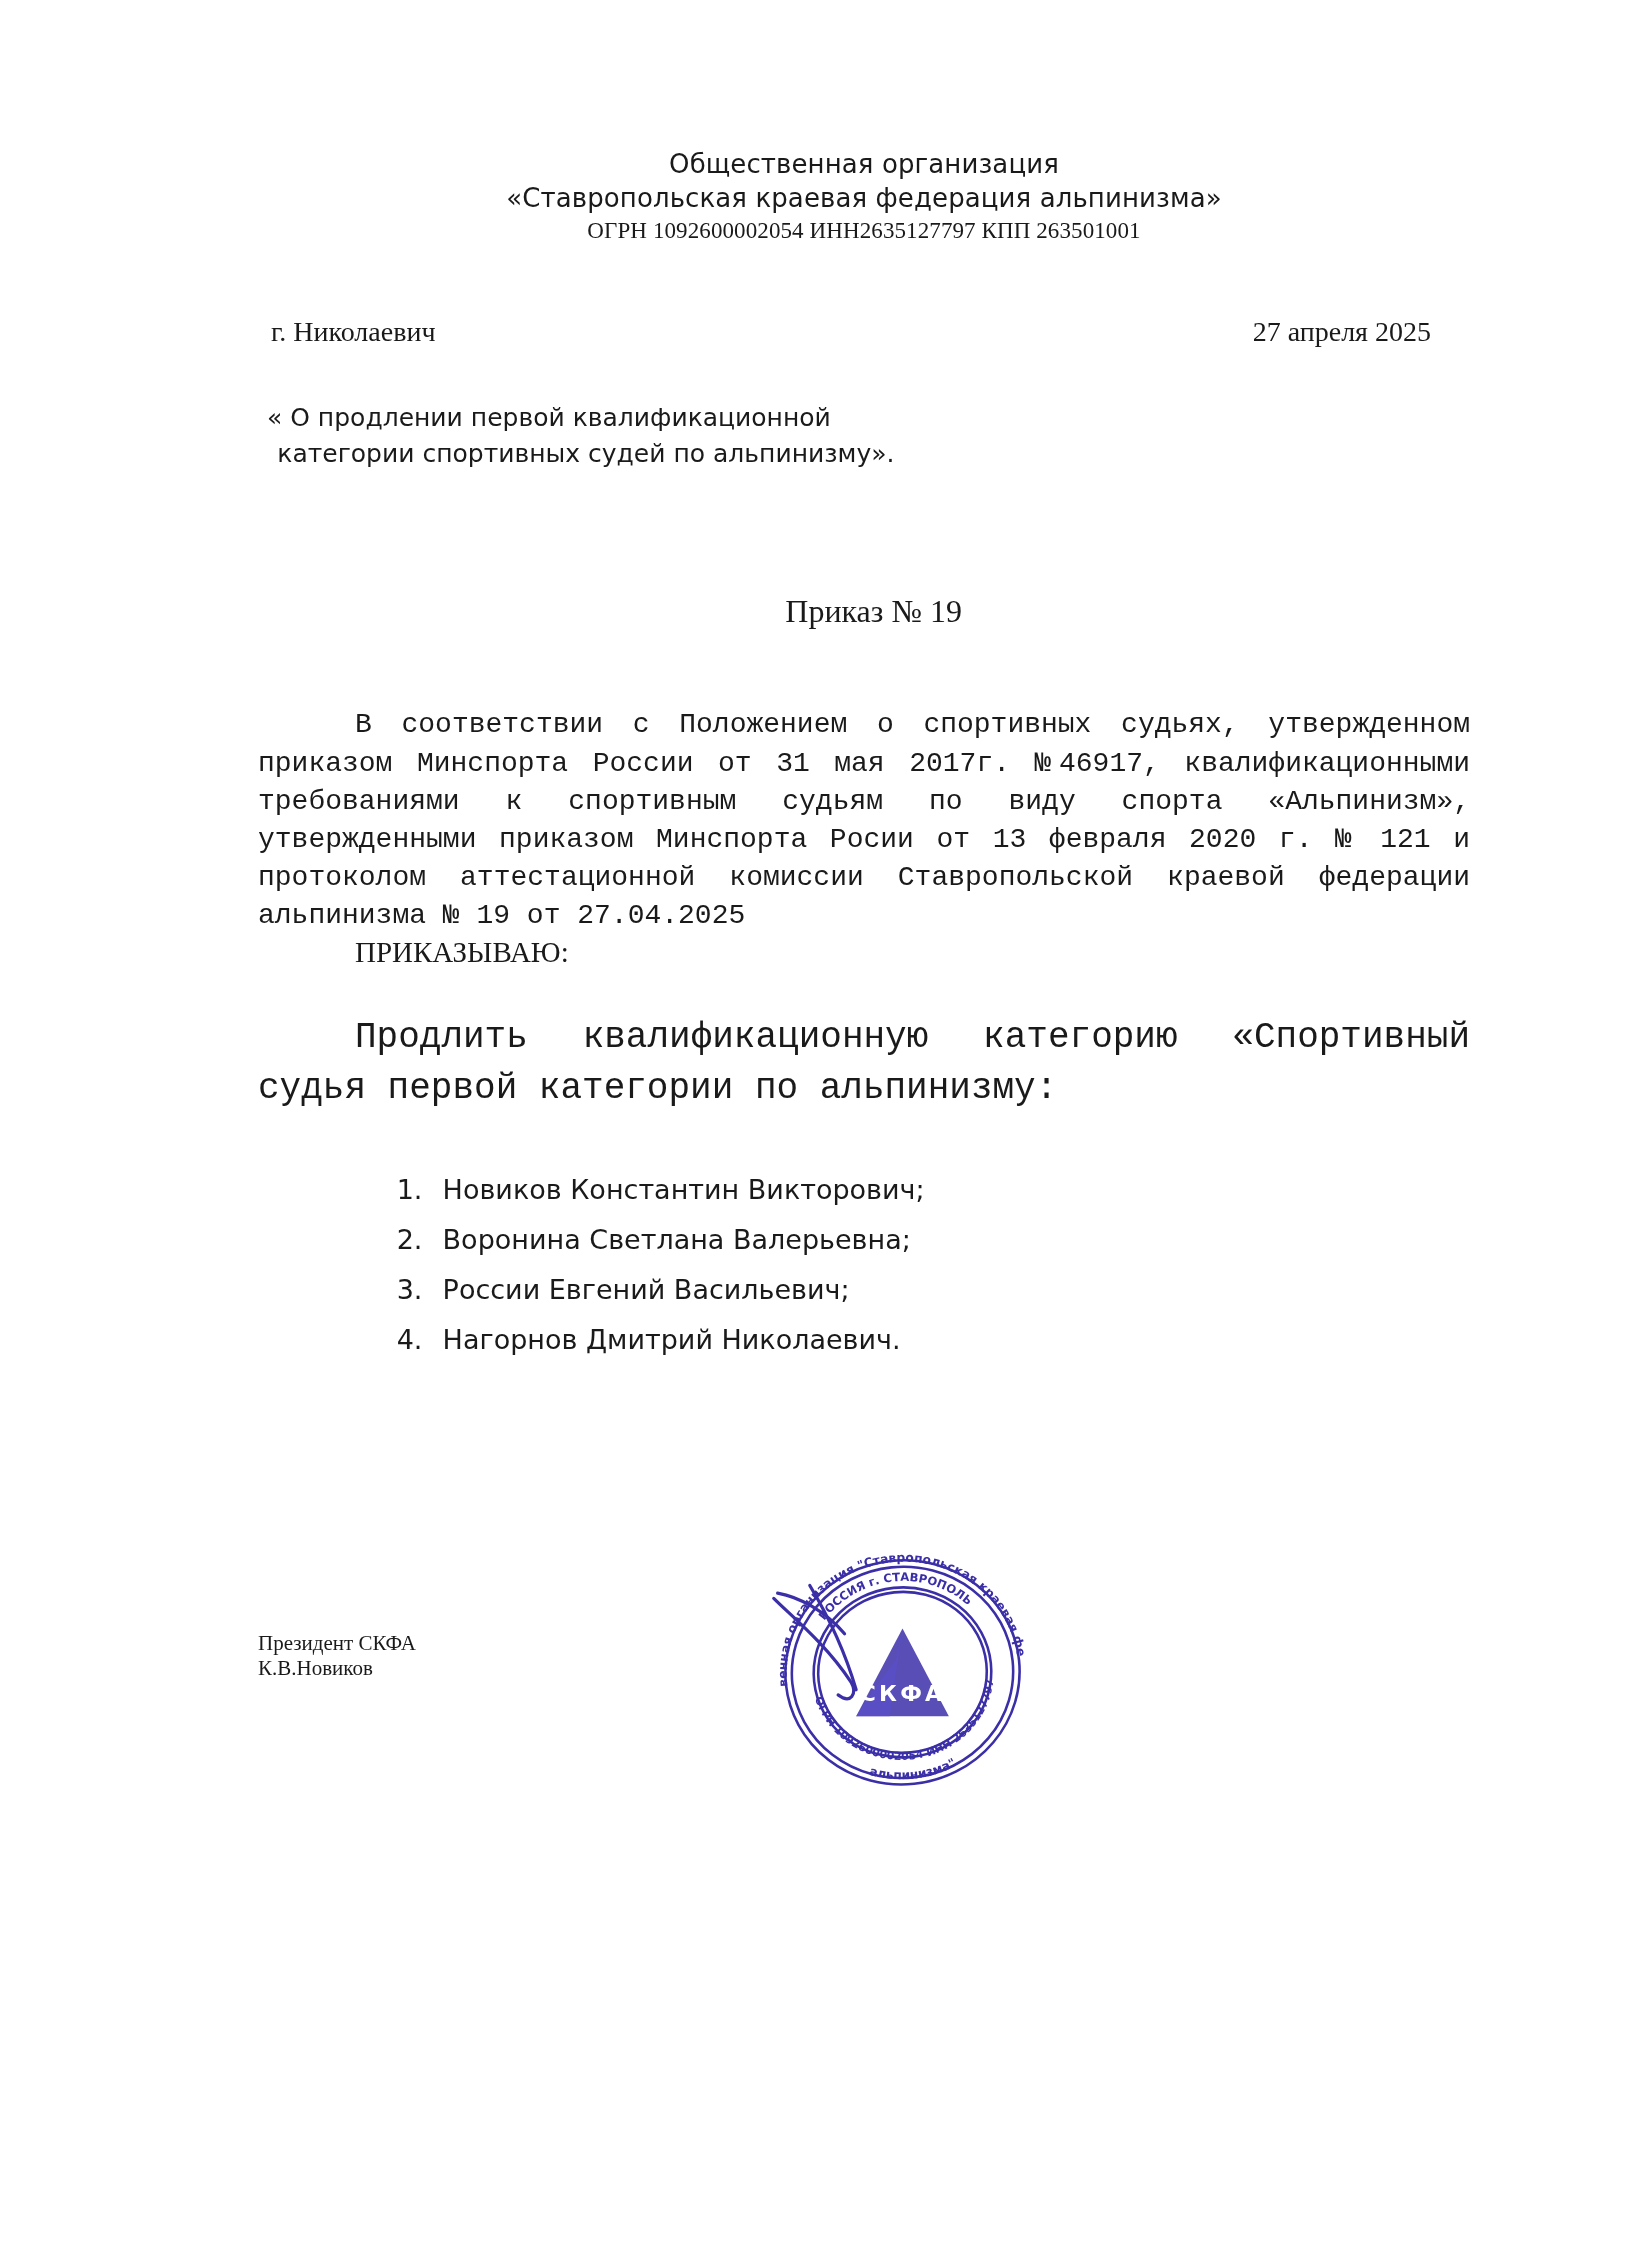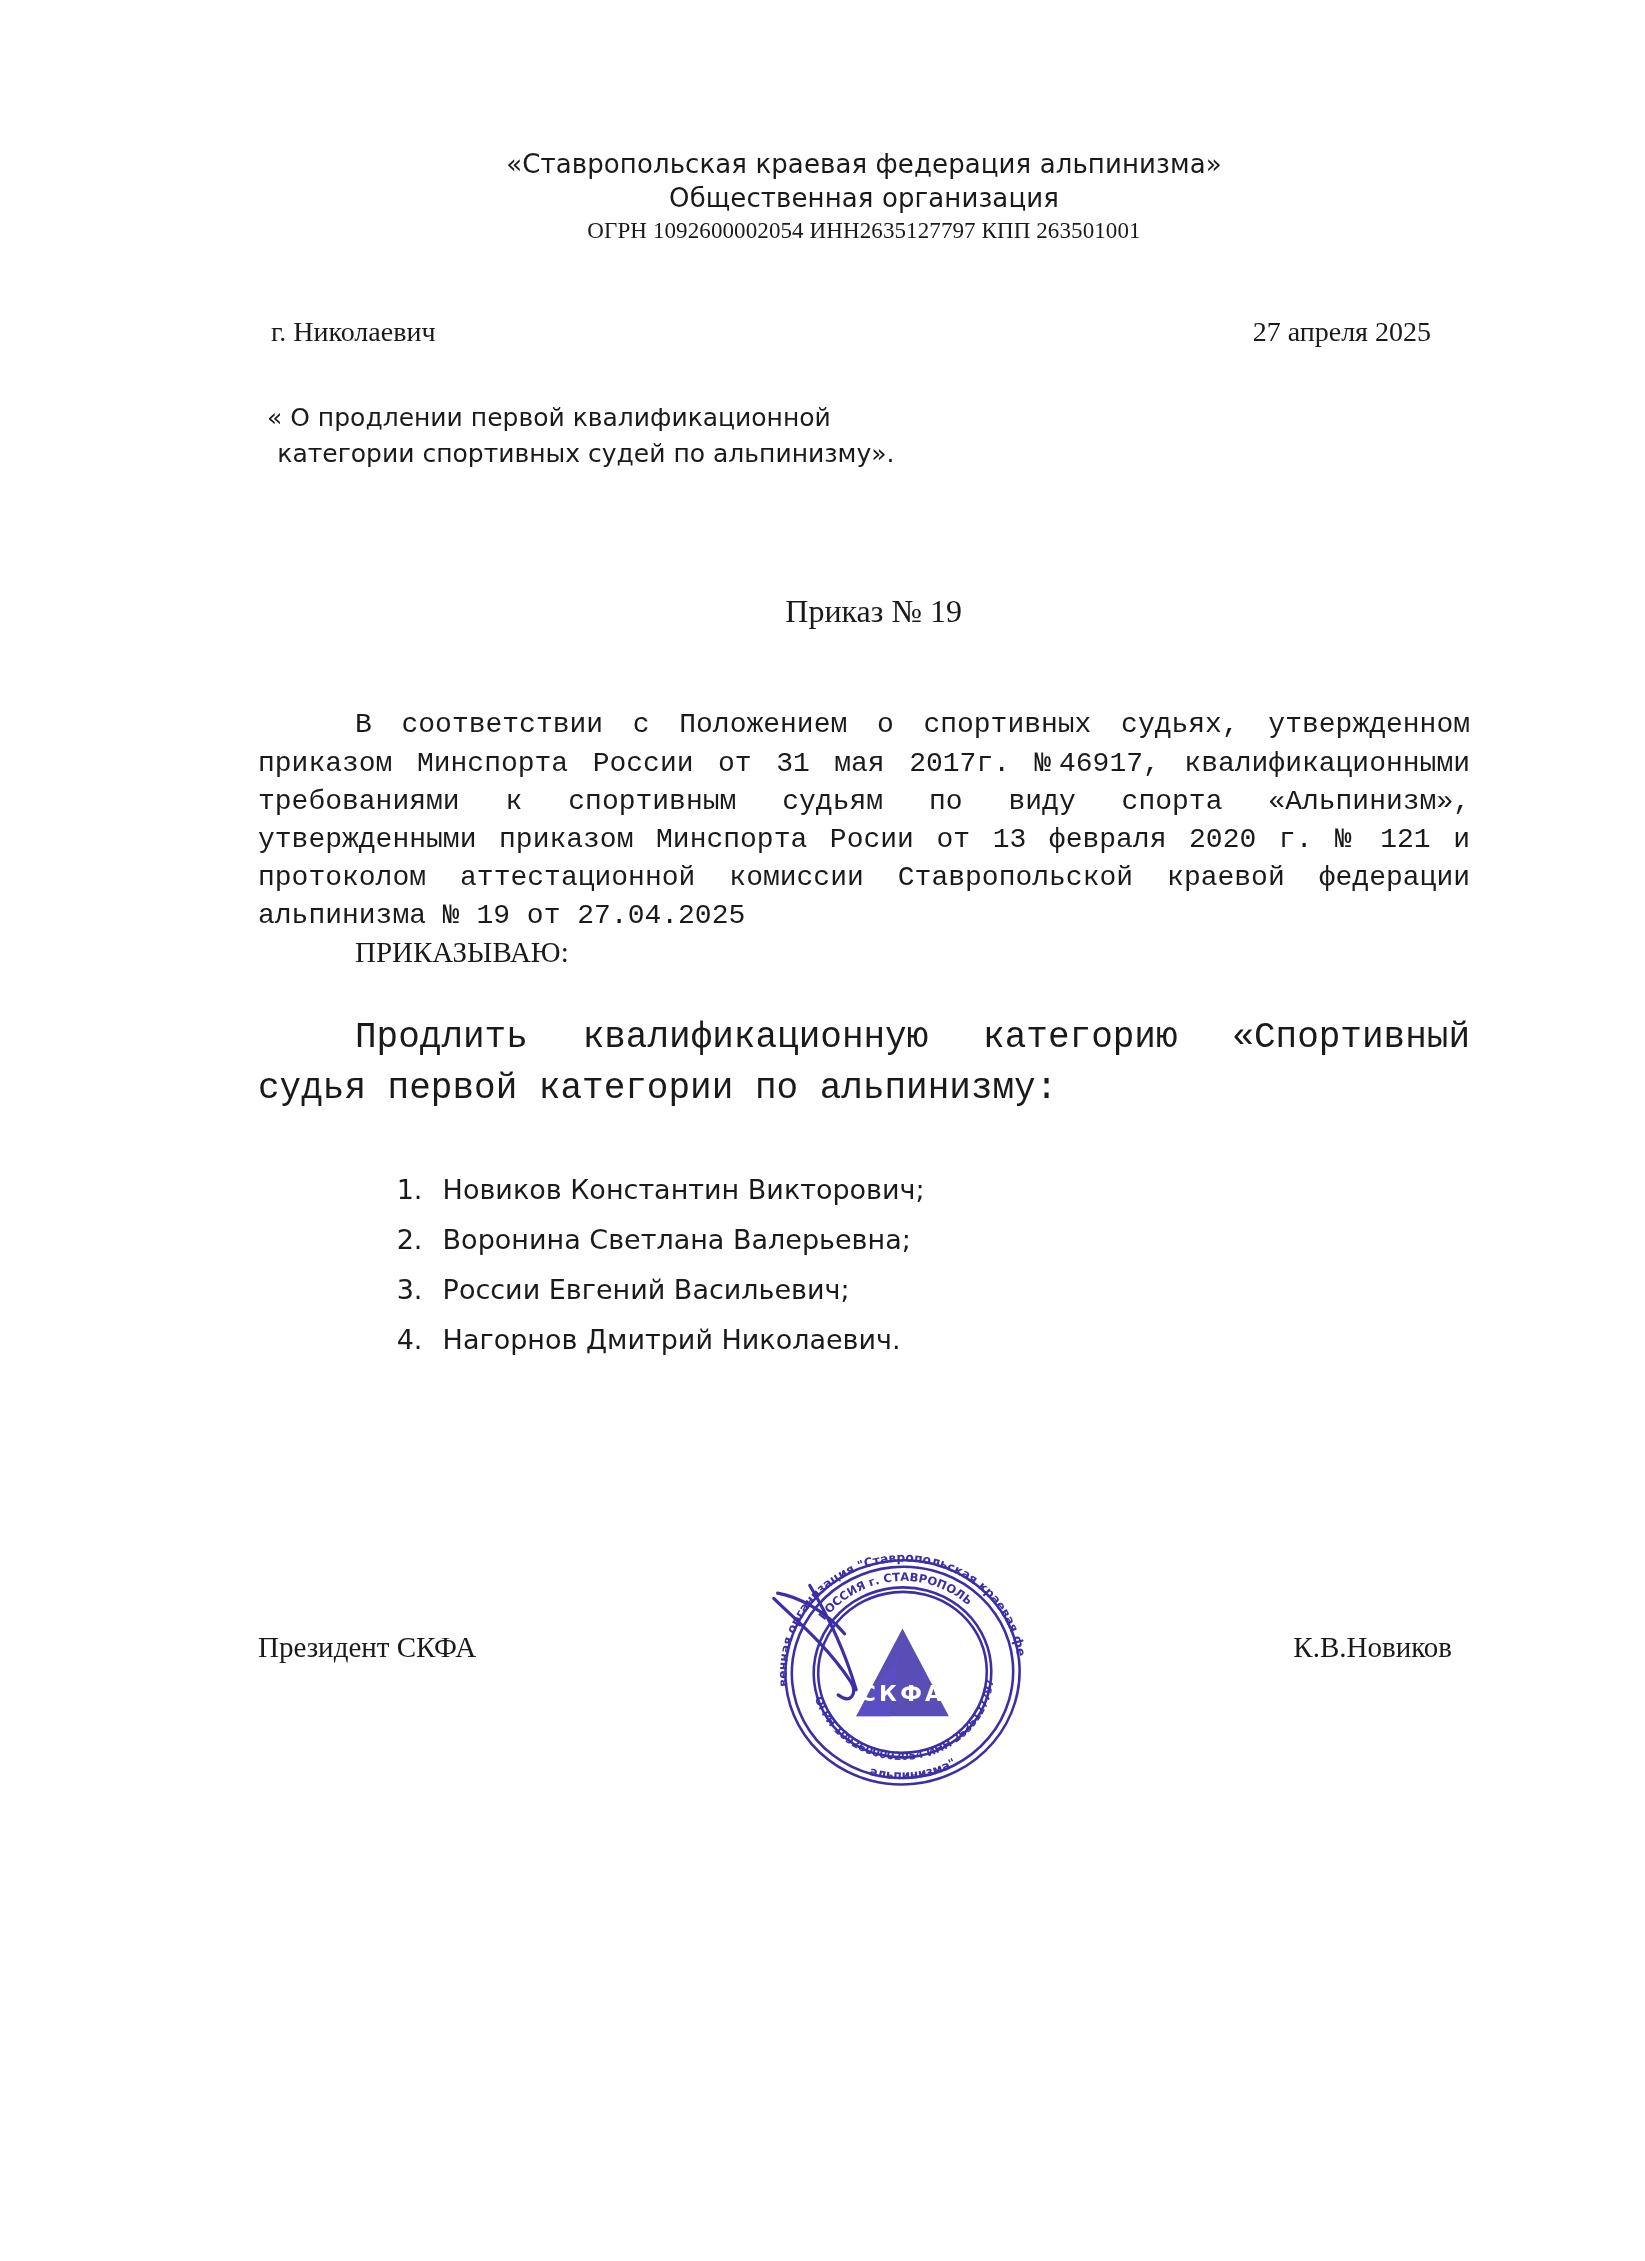--- a/index.html
+++ b/index.html
@@ -111,21 +111,22 @@
   
   .sign-row {
     position: absolute;
     left: 258px;
     top: 1631px;
     width: 1212px;
     display: flex;
     justify-content: space-between;
     align-items: baseline;
     font-family: "Liberation Serif", serif;
-    font-size: 29px;
+    font-size: 21px;
+    flex-direction: column;
   }
   .sign-row .right { padding-right: 18px; }
 
   
   .stamp {
     position: absolute;
     left: 748px;
     top: 1521px;
     width: 309px;
     height: 277px;
@@ -134,22 +135,22 @@
   .stamp svg { display: block; }
 </style>
 </head>
 <body>
 
 <div class="page">
 
   <div class="content">
 
     <div class="org-header">
+      <div>Общественная организация</div>
       <div>«Ставропольская краевая федерация альпинизма»</div>
-      <div>Общественная организация</div>
       <div class="line-serif">ОГРН 1092600002054 ИНН2635127797 КПП 263501001</div>
     </div>
 
     <div class="meta-row">
       <div class="city">г. Николаевич</div>
       <div class="date">27 апреля 2025</div>
     </div>
 
     <div class="subject">
       <span>« О продлении первой квалификационной</span>

